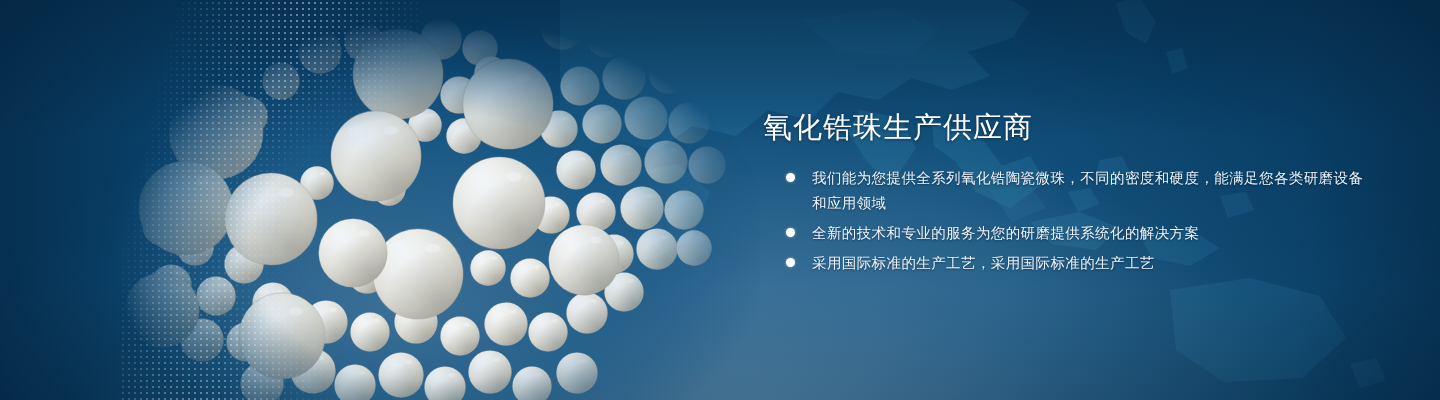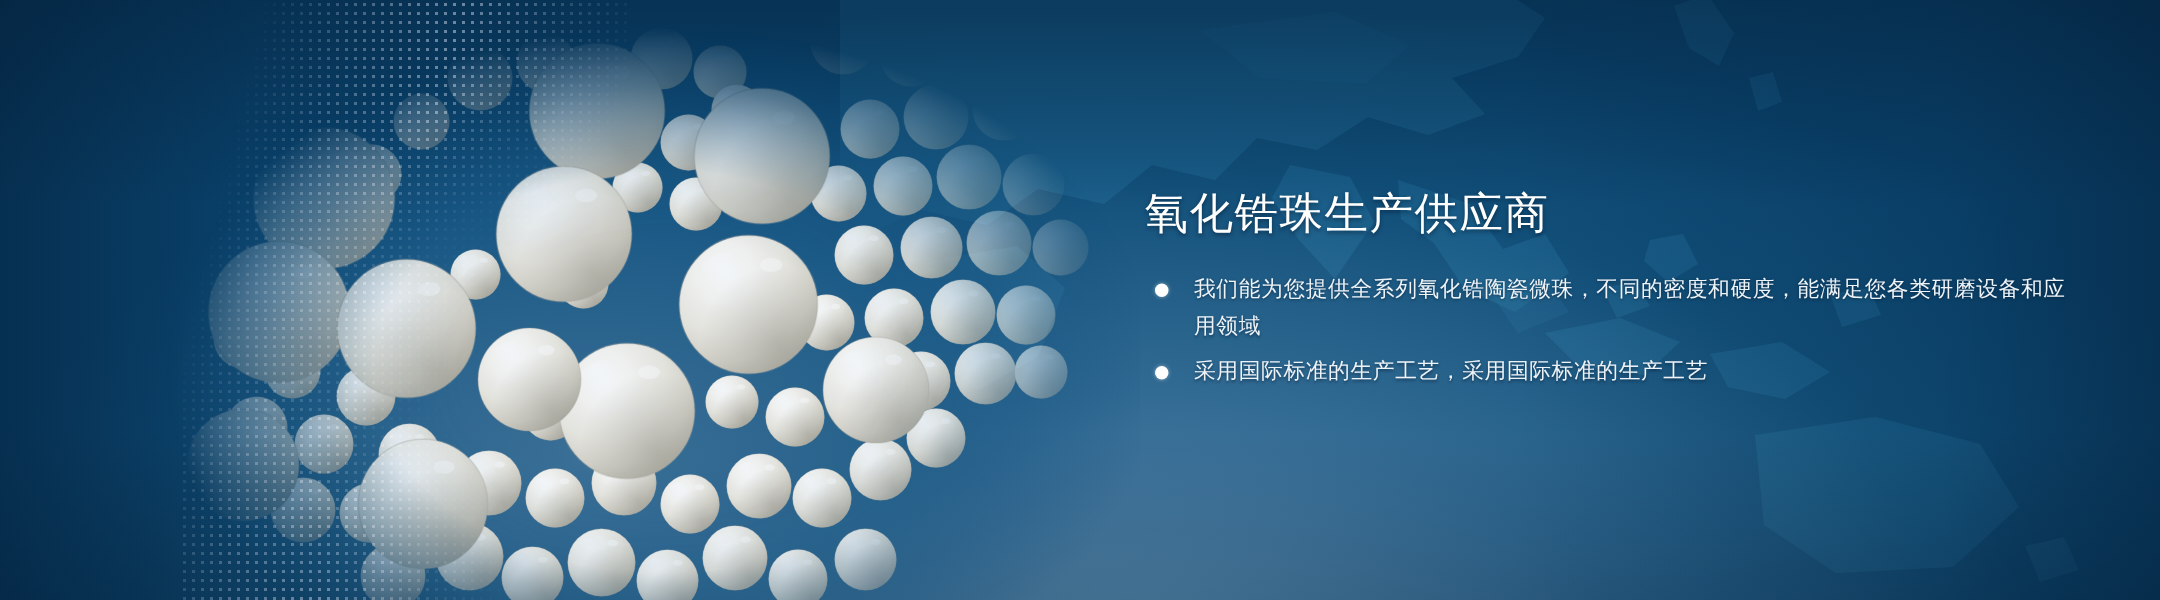--- a/index.html
+++ b/index.html
@@ -69,38 +69,37 @@
     height: 400px;
     -webkit-mask-image: radial-gradient(ellipse 330px 230px at 58% 62%, #000 40%, rgba(0,0,0,0.92) 58%, rgba(0,0,0,0.35) 82%, rgba(0,0,0,0) 100%);
             mask-image: radial-gradient(ellipse 330px 230px at 58% 62%, #000 40%, rgba(0,0,0,0.92) 58%, rgba(0,0,0,0.35) 82%, rgba(0,0,0,0) 100%);
   }
   .beads svg { width: 100%; height: 100%; display: block; }
 
   
   .copy {
     position: absolute;
     left: 763px;
-    top: 124px;
+    top: 108px;
     width: 620px;
   }
   .headline {
     color: #ffffff;
     font-size: 29px;
     font-weight: 400;
     letter-spacing: 1px;
     line-height: 38px;
     margin: 0 0 20px 0;
     text-shadow: 0 1px 3px rgba(0,20,40,0.55);
     white-space: nowrap;
   }
   .bullets {
     list-style: none;
-    margin: 0;
+    margin: 16px;
     padding: 0;
-    font-family: Liberation Mono, monospace;
   }
   .bullet-row {
     display: flex;
     align-items: flex-start;
     margin-bottom: 5px;
   }
   .bullet-dot {
     flex: 0 0 auto;
     width: 9px;
     height: 9px;
@@ -285,18 +284,22 @@
   <div class="copy">
     <h1 class="headline">氧化锆珠生产供应商</h1>
 
     <ul class="bullets">
       <li class="bullet-row">
         <span class="bullet-dot"></span>
         <span class="bullet-text">我们能为您提供全系列氧化锆陶瓷微珠，不同的密度和硬度，能满足您各类研磨设备和应用领域</span>
       </li>
       <li class="bullet-row">
         <span class="bullet-dot"></span>
+        <span class="bullet-text">全新的技术和专业的服务为您的研磨提供系统化的解决方案</span>
+      </li>
+      <li class="bullet-row">
+        <span class="bullet-dot"></span>
         <span class="bullet-text">采用国际标准的生产工艺，采用国际标准的生产工艺</span>
       </li>
     </ul>
   </div>
 
 </div>
 
 </body></html>

